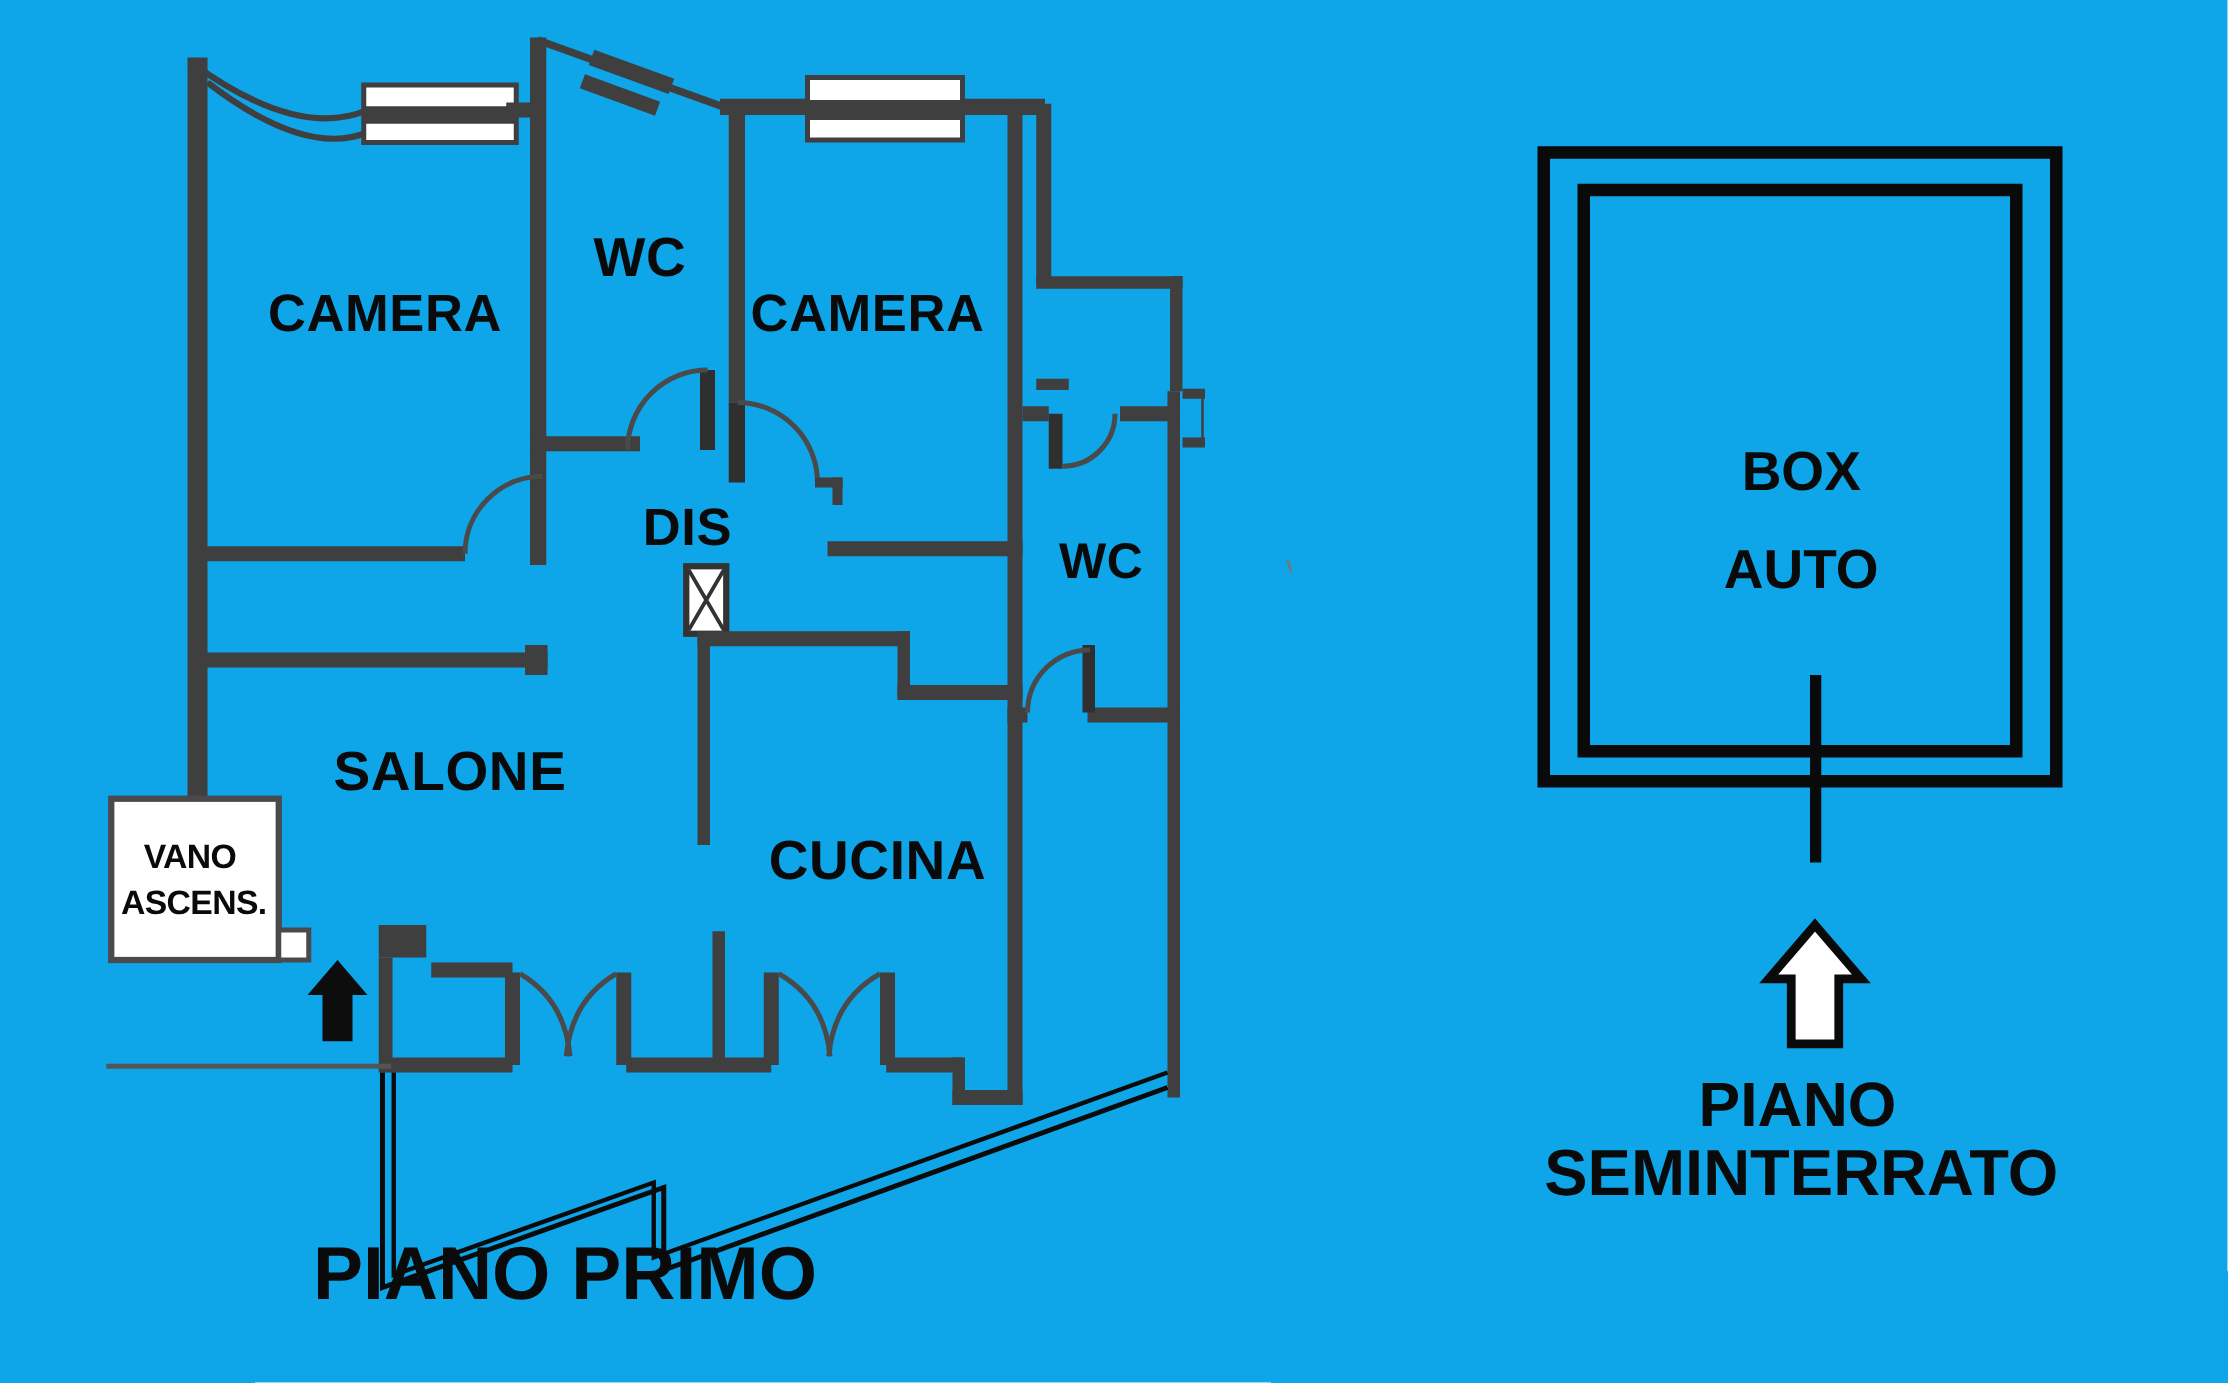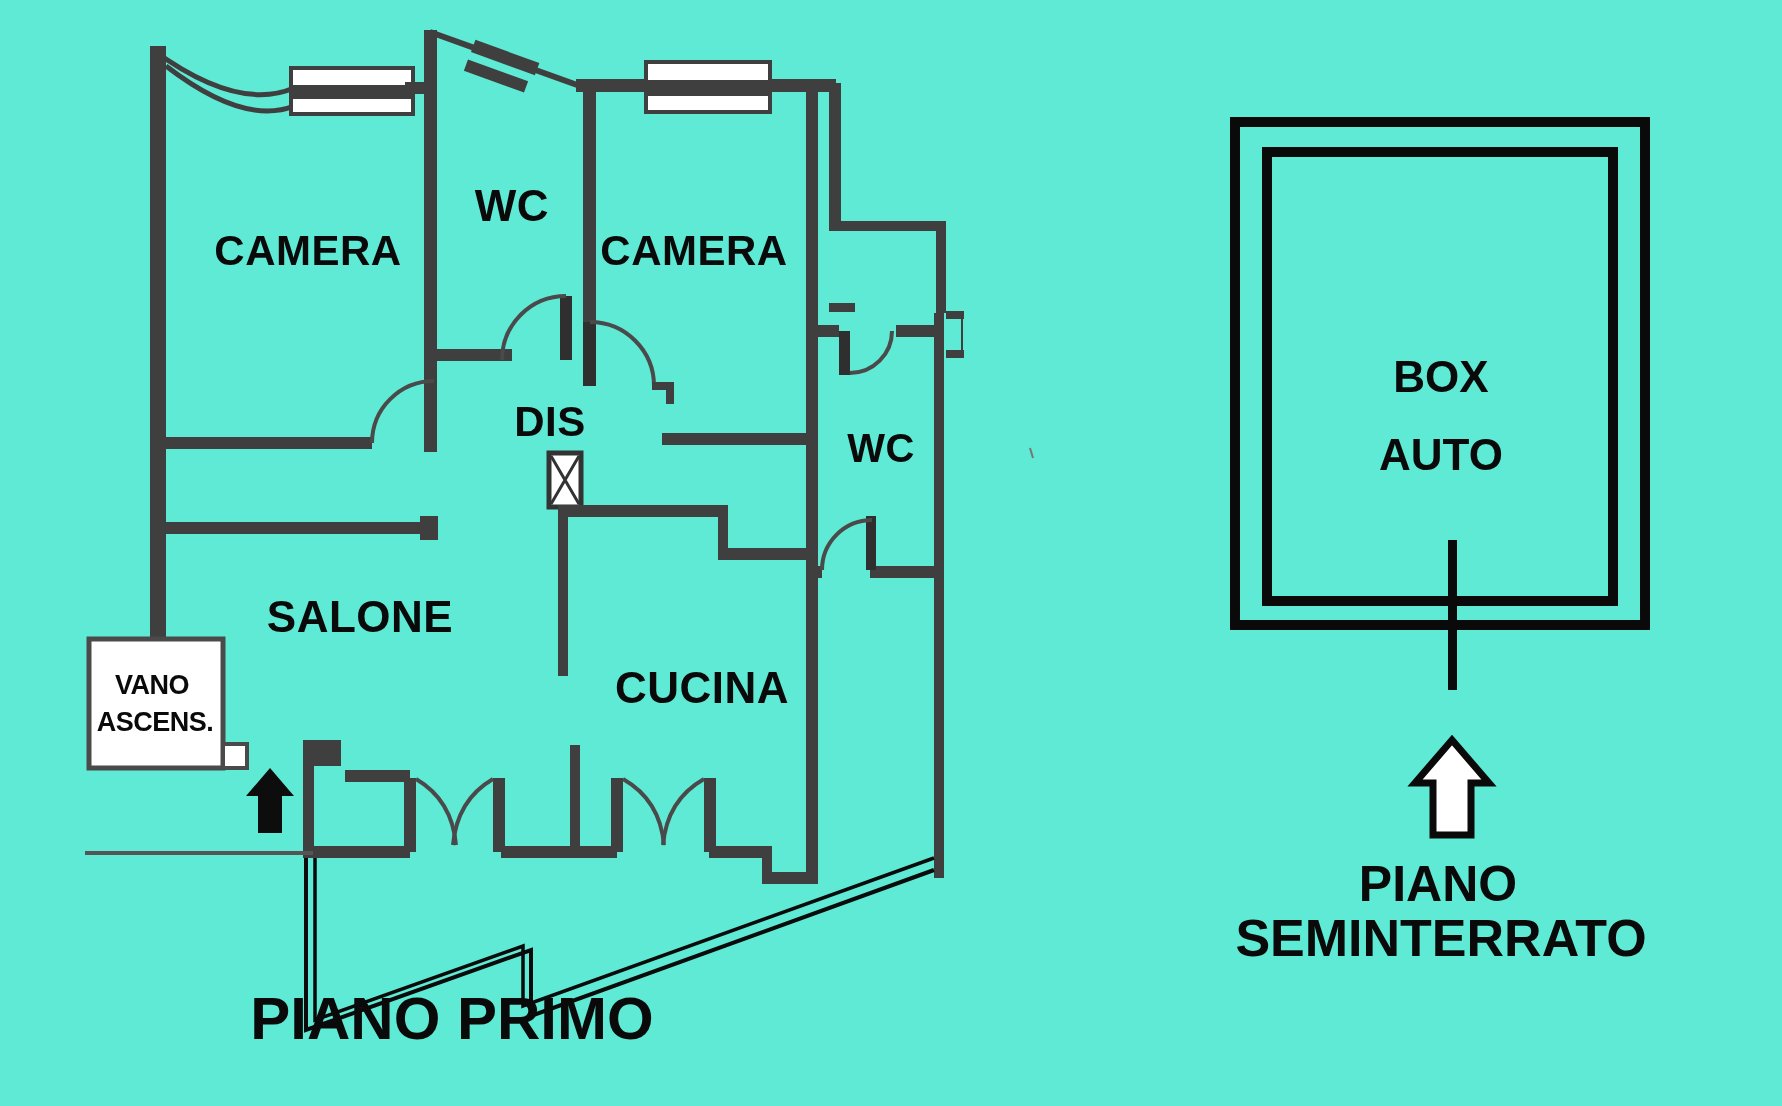--- a/index.html
+++ b/index.html
@@ -1,16 +1,16 @@
 <!DOCTYPE html>
 <html><head>
 <meta charset="utf-8">
 <style>
   html,body{margin:0;padding:0;background:#ffffff;}
-  .canvas{position:relative;width:1782px;height:1106px;background:#5eead4;overflow:hidden;}
+  .canvas{position:relative;width:1782px;height:1106px;background:#0ea5e9;overflow:hidden;}
   svg{display:block;}
   text{font-family:"Liberation Sans","DejaVu Sans",sans-serif;font-weight:bold;fill:#0a0a0a;}
   .room-label{letter-spacing:0.5px;}
   .small-label{letter-spacing:-0.5px;}
 </style>
 </head>
 <body>
 
 <div class="canvas">
 <svg width="1782" height="1106" viewBox="0 0 1782 1106">

